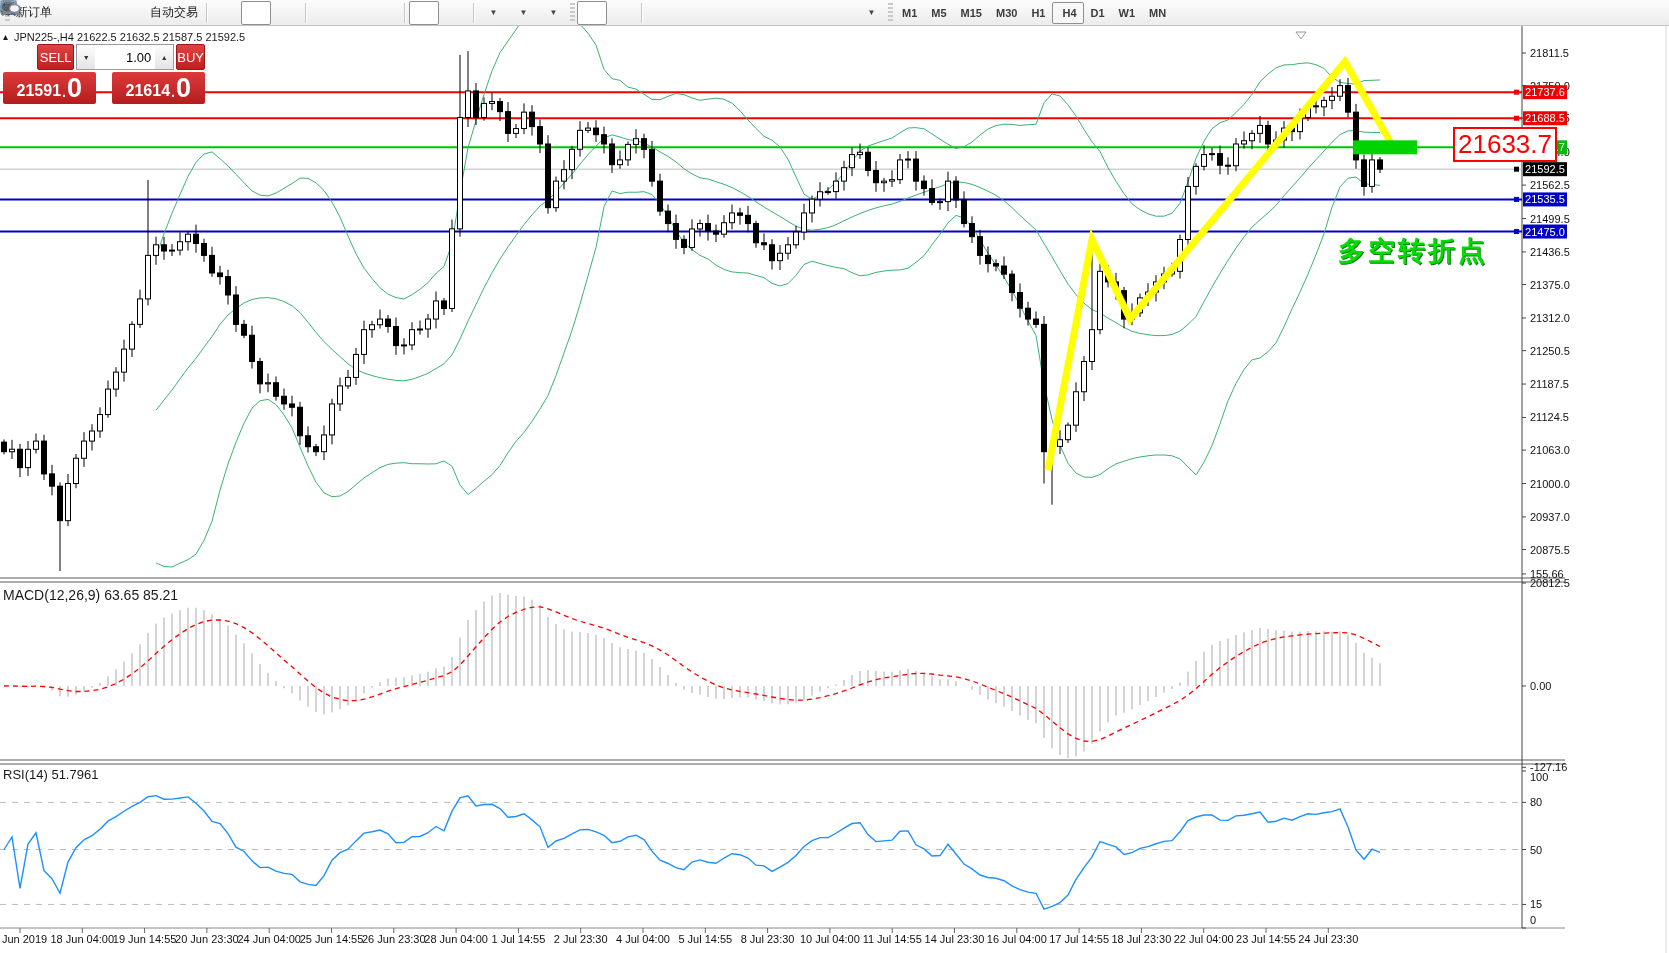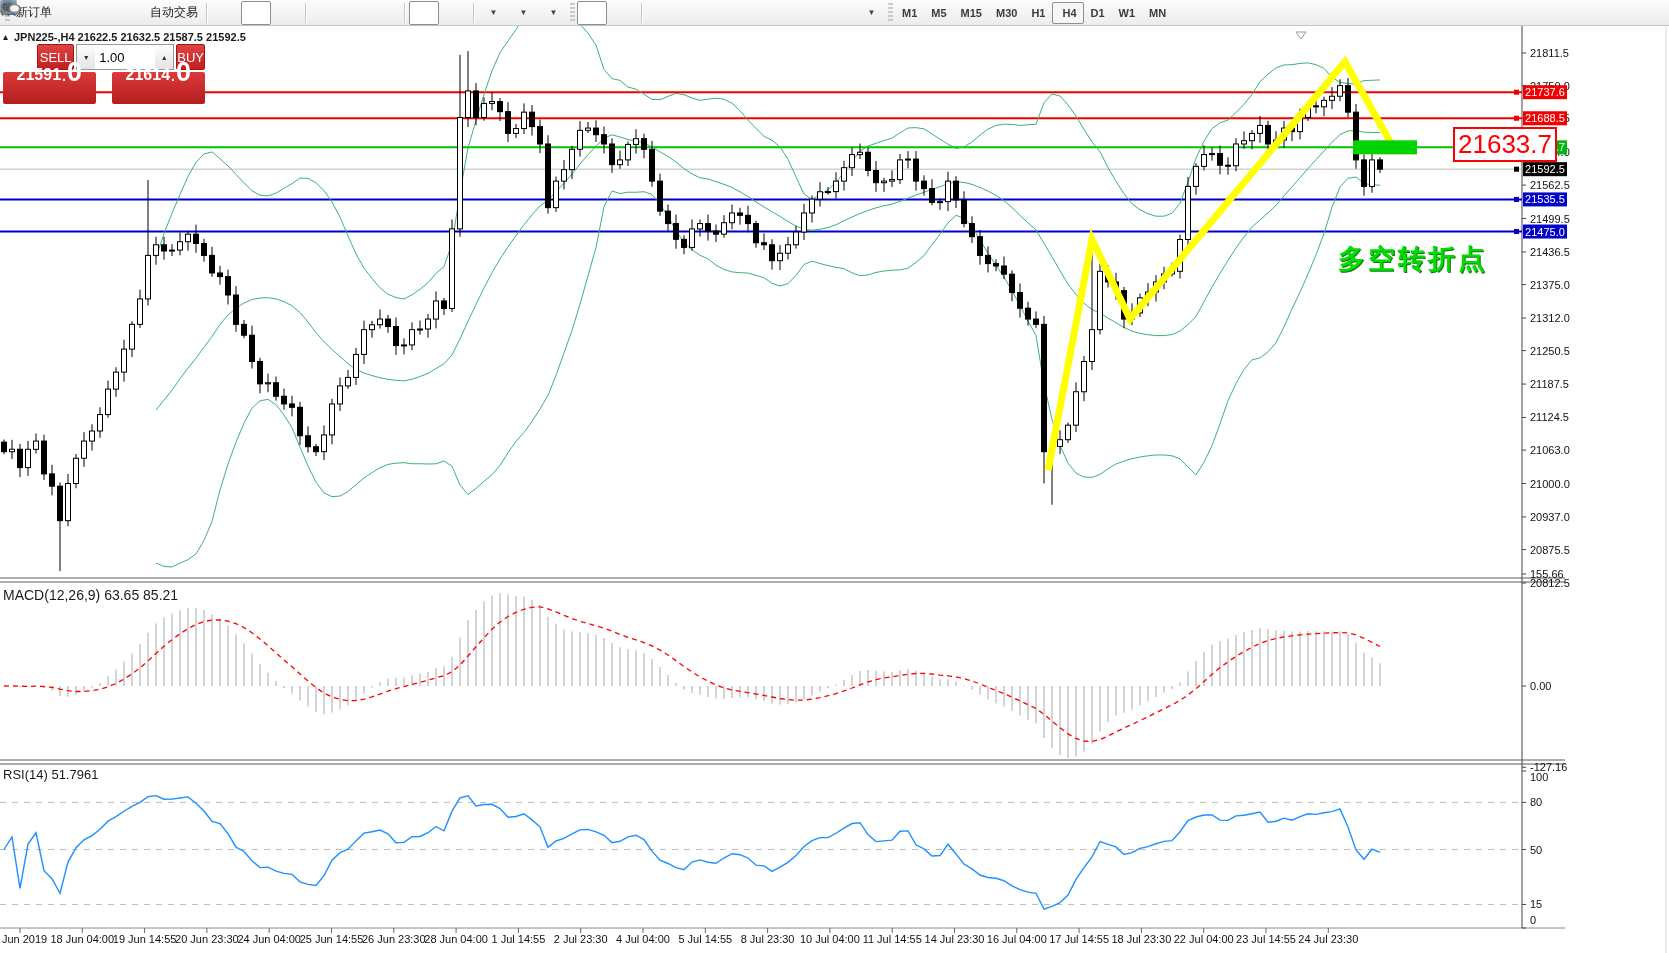--- a/index.html
+++ b/index.html
@@ -16,48 +16,48 @@
   .tbi .cap{font-size:12px;}
   .vsep{width:1px;height:20px;background:#c6c6c6;margin:0 4px;box-shadow:1px 0 0 #fff;}
   .grip{width:5px;height:20px;margin:0 2px;
     background:repeating-linear-gradient(180deg,#c9c9c9 0 2px,transparent 2px 4px);}
   .dd{font-size:8px;color:#444;margin-left:1px;}
   .tf{height:20px;padding:0 6px;font-size:11px;font-weight:bold;color:#3c3c3c;
     display:flex;align-items:center;border:1px solid transparent;border-radius:2px;}
   .tf.active{background:#f7f7f7;border-color:#8f8f8f;padding-left:9px;}
   #tb-right{margin-left:auto;display:flex;align-items:center;gap:8px;padding-right:8px;}
   
-  #symbol-header{position:absolute;left:14px;top:31px;font-size:11px;font-weight:bold;color:#1a1a1a;}
+  #symbol-header{position:absolute;left:14px;top:31px;font-size:11px;font-weight:normal;color:#1a1a1a;}
   #symbol-caret{position:absolute;left:3px;top:31px;font-size:10px;color:#1a1a1a;}
   #macd-label{position:absolute;left:3px;top:587px;font-size:14px;color:#1a1a1a;}
   #rsi-label{position:absolute;left:3px;top:767px;font-size:13px;color:#1a1a1a;}
   
   #trade-panel{position:absolute;left:3px;top:44px;width:202px;}
   #tp-row1{display:flex;align-items:stretch;height:26px;padding-left:34px;}
   .tp-btn{background:linear-gradient(#e04343,#c21f1f);color:#fff;font-size:13px;
     display:flex;align-items:center;justify-content:center;border:1px solid #9d1515;border-radius:2px;}
   #sell-btn{width:58px;} #buy-btn{width:47px;margin-left:2px;flex:1;}
   #vol-group{display:flex;margin-left:2px;border:1px solid #9a9a9a;background:#fff;height:24px;}
   .vol-arrow{width:18px;display:flex;align-items:center;justify-content:center;
     background:linear-gradient(#fdfdfd,#e4e4e4);border:0;font-size:7px;color:#333;}
-  #vol-input{width:52px;border:0;font-size:13px;padding:0 4px;outline:none;
+  #vol-input{width:52px;border:0;text-align:right;font-size:13px;padding:0 4px;outline:none;
     font-family:"Liberation Sans",sans-serif;}
   #tp-row2{display:flex;margin-top:2px;height:32px;}
   .tp-price{background:linear-gradient(#dd3a3a,#b51d1d);color:#fff;display:flex;align-items:flex-end;
-    justify-content:center;border-radius:2px;padding-bottom:18px;}
+    justify-content:center;border-radius:2px;padding-bottom:2px;}
   #tp-sell-price{width:99px;} #tp-buy-price{width:100px;margin-left:16px;}
   .p-int{font-size:16px;font-weight:bold;line-height:22px;}
   .p-dot{font-size:14px;font-weight:bold;line-height:20px;margin:0 1px;}
   .p-dec{font-size:27px;font-weight:bold;line-height:27px;}
   
   #price-callout{position:absolute;left:1453px;top:127px;width:100px;height:31px;
     border:2px solid #ff0000;background:#fff;color:#ff0000;font-size:26px;
     display:flex;align-items:center;justify-content:center;}
   #turning-point{position:absolute;left:1338px;top:233px;width:170px;color:#00dd00;
-    font-size:27px;font-weight:bold;letter-spacing:3px;text-shadow:1px 1px 0 #0b7a0b;margin-top:8px;}
+    font-size:27px;font-weight:bold;letter-spacing:3px;text-shadow:1px 1px 0 #0b7a0b;}
   svg{position:absolute;left:0;top:0;}
   #chart-svg{left:0;top:26px;}
 </style>
 </head>
 <body>
 
 <div id="app">
 
   <div id="toolbar">
     <div class="grip"></div>

